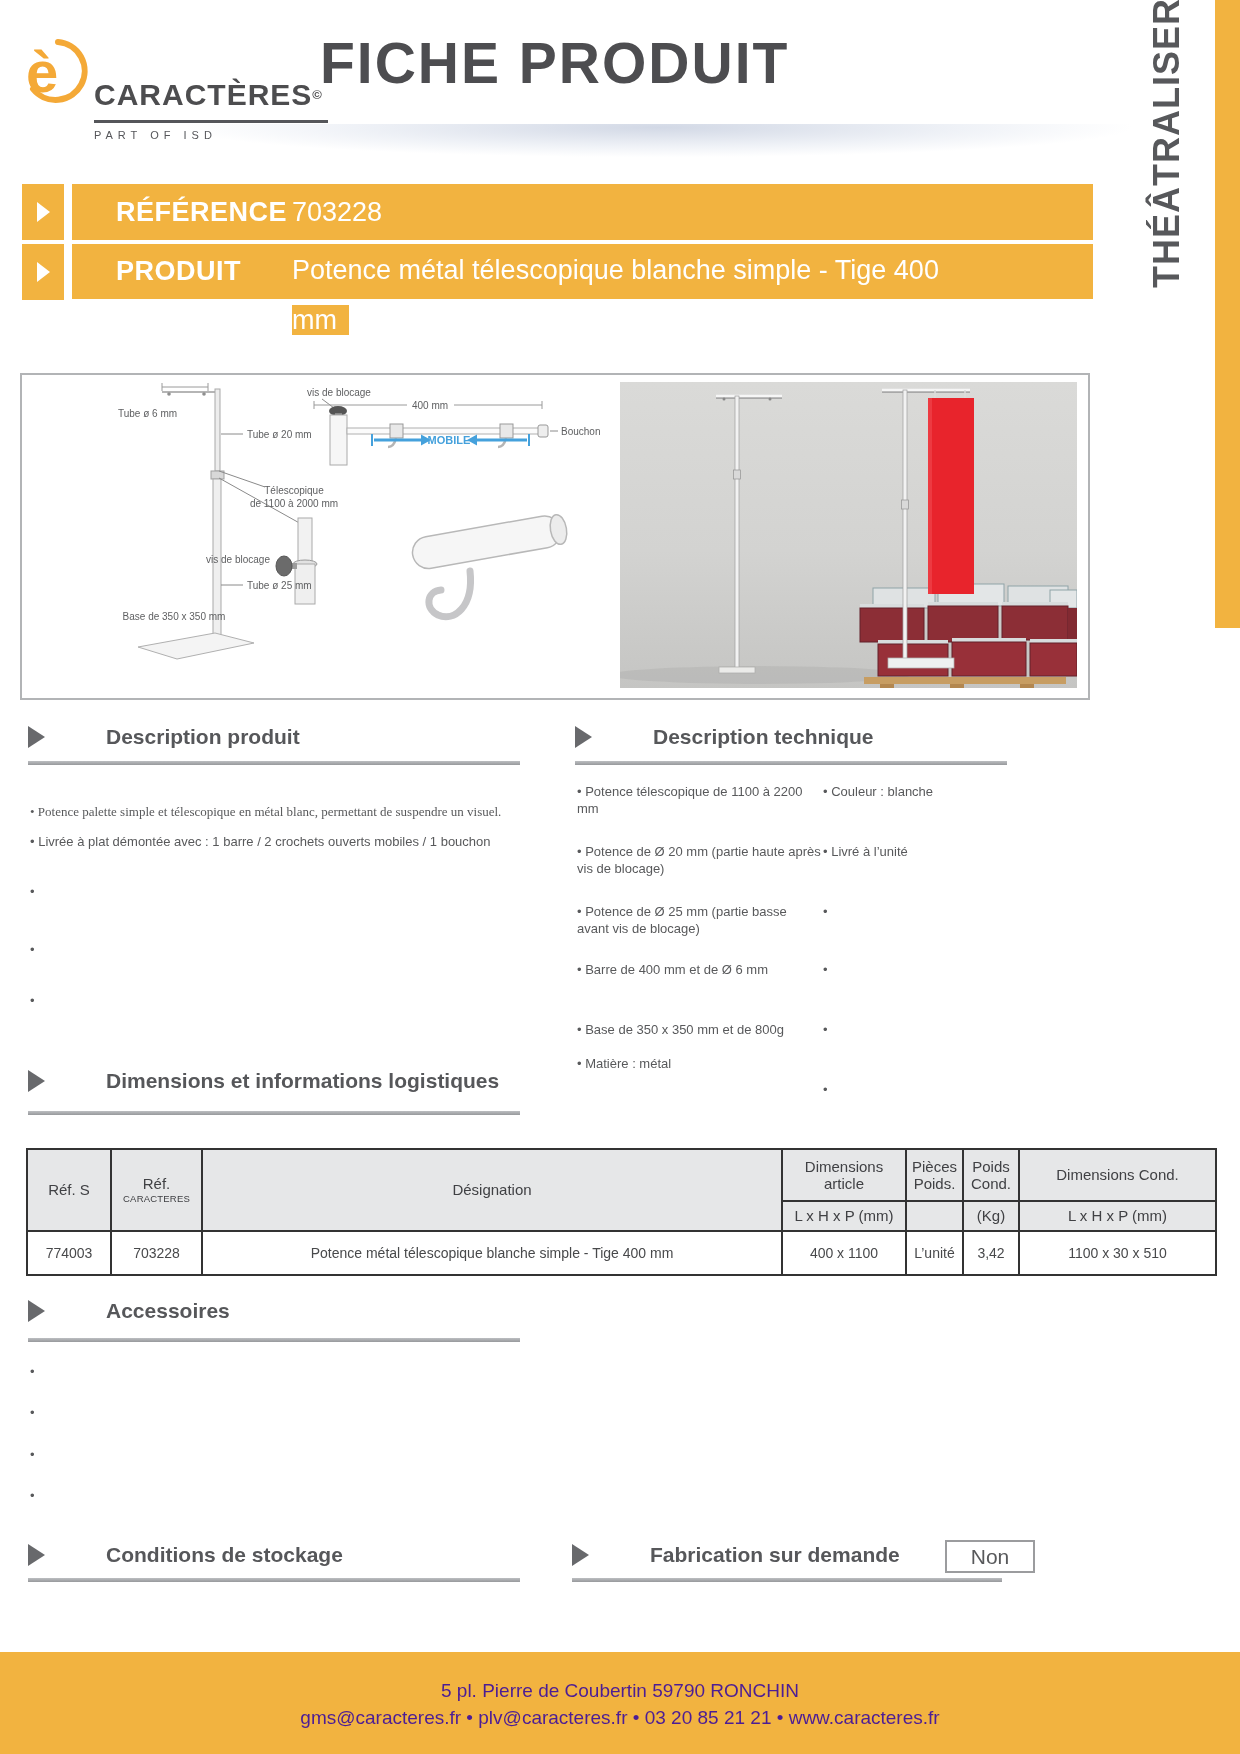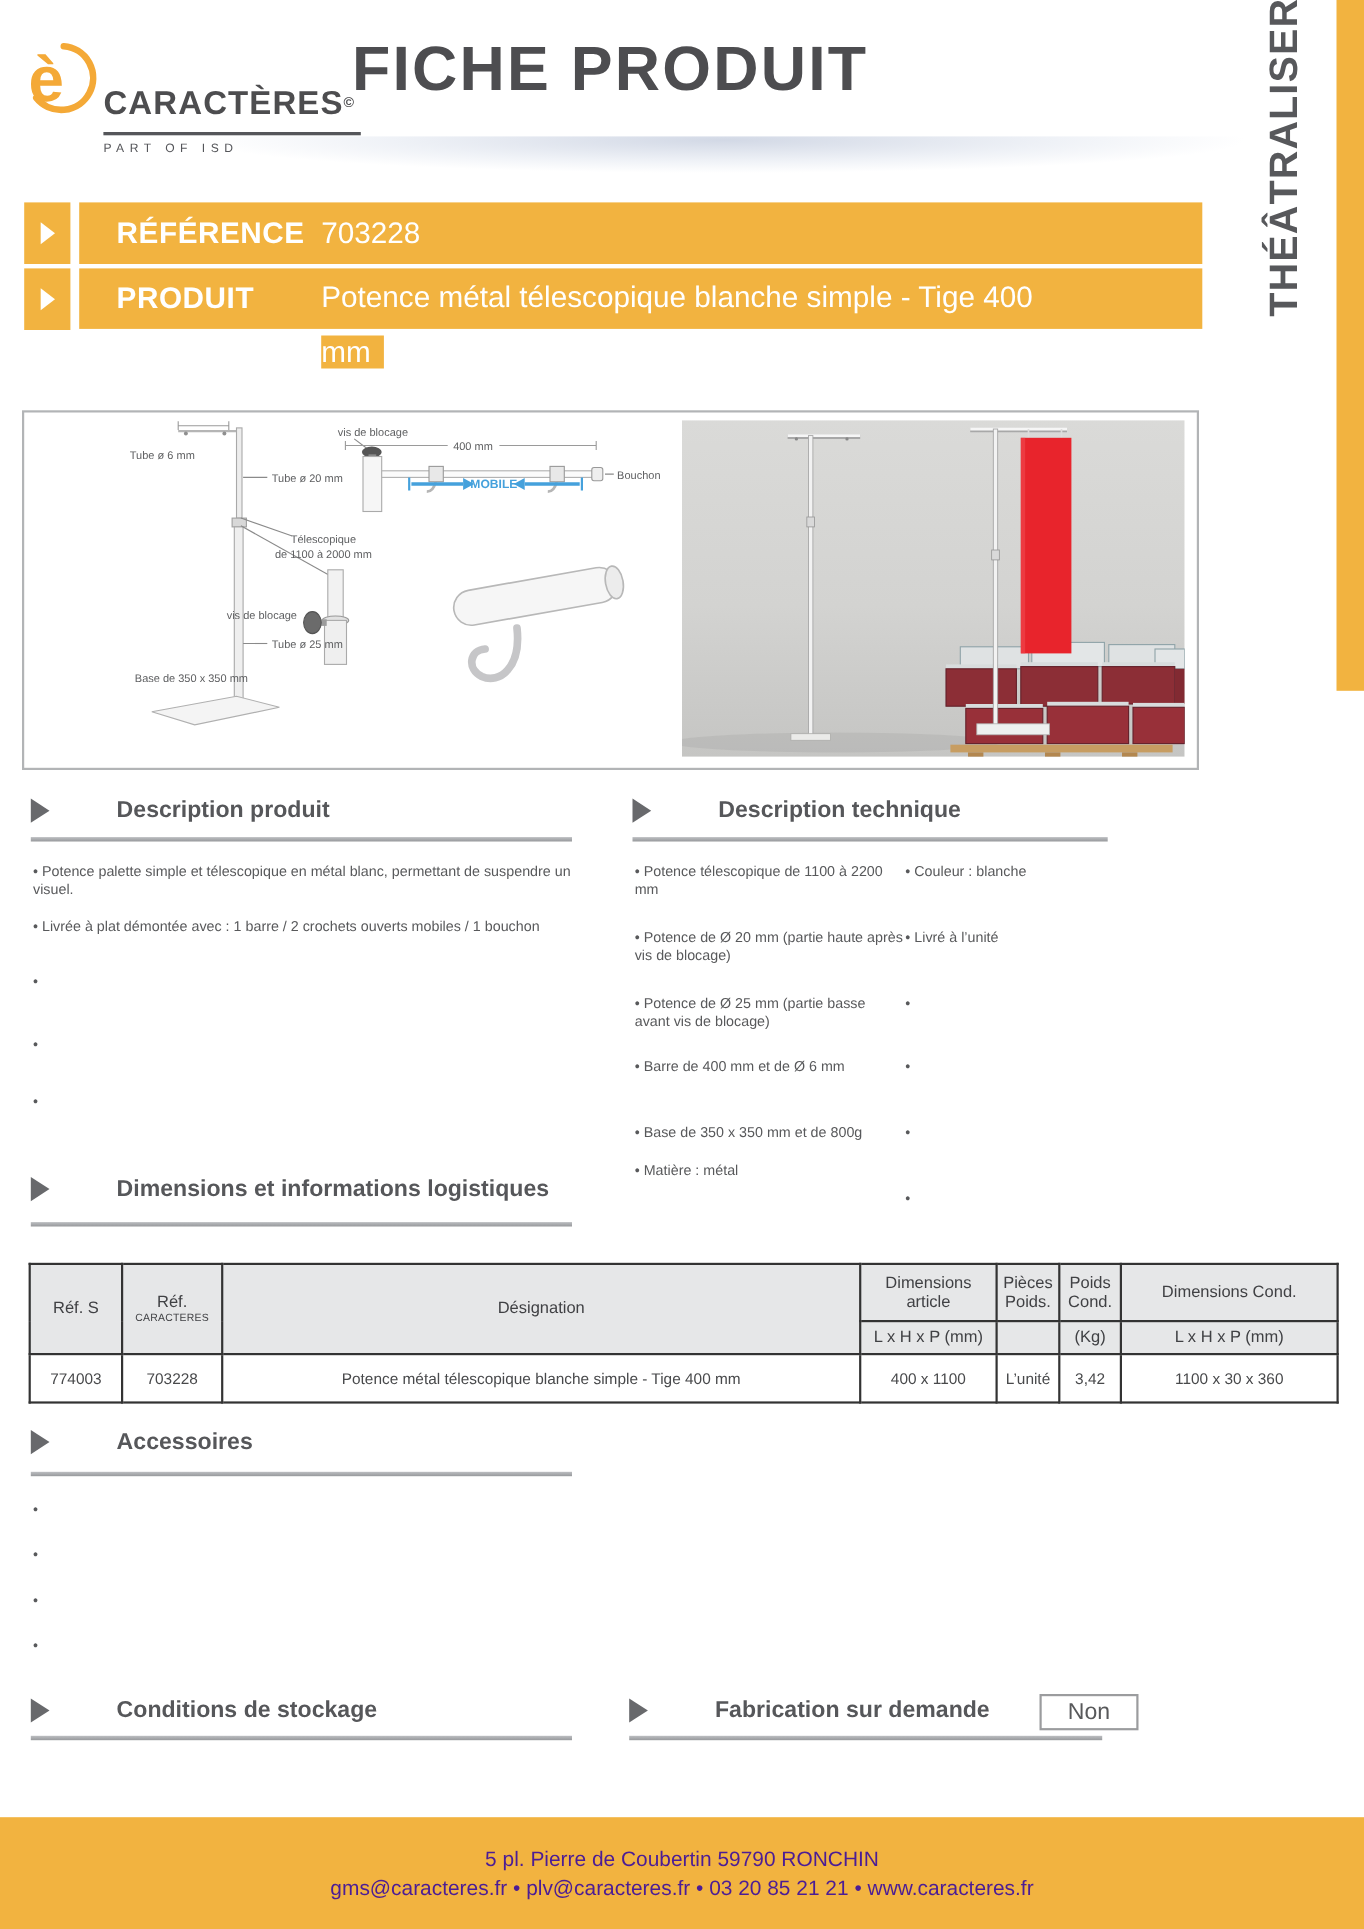--- a/index.html
+++ b/index.html
@@ -23,21 +23,21 @@
 
   
   .tri-blk { position:absolute; left:22px; width:42px; background:#F2B340; }
   .tri-blk::after { content:""; position:absolute; left:15px; top:50%; transform:translateY(-50%);
                     border-top:10px solid transparent; border-bottom:10px solid transparent; border-left:13px solid #fff; }
   .ref-tri { top:184px; height:56px; }
   .prod-tri { top:244px; height:56px; }
   .orange-bar { position:absolute; left:72px; width:1021px; background:#F2B340; }
   .ref-bar { top:184px; height:56px; }
   .prod-bar { top:244px; height:55px; }
-  .bar-label { position:absolute; left:34px; top:0; bottom:0; display:flex; align-items:center;
+  .bar-label { position:absolute; left:44px; top:0; bottom:0; display:flex; align-items:center;
                font-size:27px; font-weight:bold; color:#fff; letter-spacing:0.5px; }
   .bar-value { position:absolute; left:220px; top:0; bottom:0; display:flex; align-items:center;
                font-size:27px; color:#fff; }
   .prod-value { position:absolute; left:292px; top:245px; width:660px; line-height:50px; font-size:27px; color:#fff; z-index:2; }
   .prod-value span { background:#F2B340; padding-right:12px; }
 
   
   .img-frame { position:absolute; left:20px; top:373px; width:1070px; height:327px; border:2px solid #b2b4b6; background:#fff; }
   .draw-svg { position:absolute; left:22px; top:375px; }
   .photo { position:absolute; left:620px; top:382px; width:457px; height:306px; }
@@ -233,21 +233,21 @@
       <rect x="281.5" y="118" width="7" height="9" fill="#d9d9d9" stroke="#979797" stroke-width="0.75"></rect>
       <rect x="268" y="276" width="66" height="10" fill="#eef0f0" stroke="#b0b0b0" stroke-width="0.75"></rect>
     </g>
   </svg>
 
   <div class="sec-head" style="left:28px; top:722px;">
     <div class="sec-tri"></div>
     <div class="sec-title">Description produit</div>
   </div>
   <div class="rule" style="left:28px; top:761px; width:492px;"></div>
-  <div class="blt dpb" style="top:783px;">Potence palette simple et télescopique en métal blanc, permettant de suspendre un visuel.</div>
+  <div class="blt dpb" style="top:803px;font-family:Liberation Serif, serif;">Potence palette simple et télescopique en métal blanc, permettant de suspendre un visuel.</div>
   <div class="blt dpb" style="top:833px;">Livrée à plat démontée avec : 1 barre / 2 crochets ouverts mobiles / 1 bouchon</div>
   <div class="blt dpb" style="top:883px;"></div>
   <div class="blt dpb" style="top:941px;"></div>
   <div class="blt dpb" style="top:992px;"></div>
 
   <div class="sec-head" style="left:575px; top:722px;">
     <div class="sec-tri"></div>
     <div class="sec-title">Description technique</div>
   </div>
   <div class="rule" style="left:575px; top:761px; width:432px;"></div>
@@ -299,21 +299,21 @@
         <td class="hd">(Kg)</td>
         <td class="hd">L x H x P (mm)</td>
       </tr>
       <tr class="r3">
         <td>774003</td>
         <td>703228</td>
         <td>Potence métal télescopique blanche simple - Tige 400 mm</td>
         <td>400 x 1100</td>
         <td>L’unité</td>
         <td>3,42</td>
-        <td>1100 x 30 x 360</td>
+        <td>1100 x 30 x 510</td>
       </tr>
     </tbody>
   </table>
 
   <div class="sec-head" style="left:28px; top:1296px;">
     <div class="sec-tri"></div>
     <div class="sec-title">Accessoires</div>
   </div>
   <div class="rule" style="left:28px; top:1338px; width:492px;"></div>
   <div class="blt acb" style="top:1363px;"></div>

